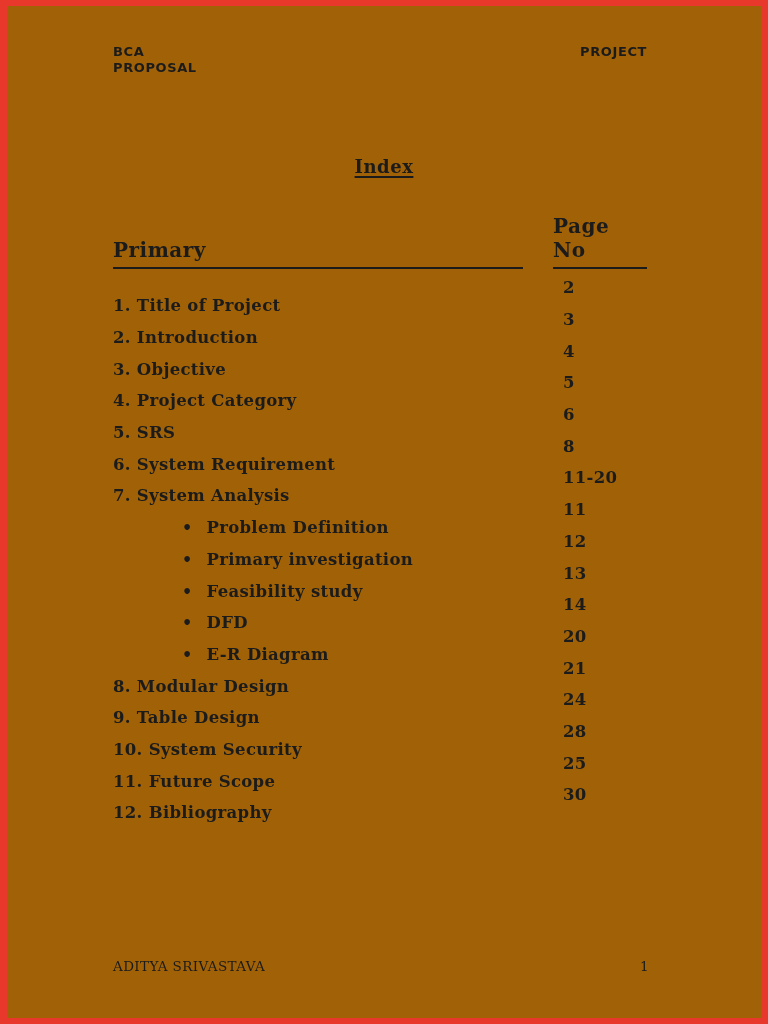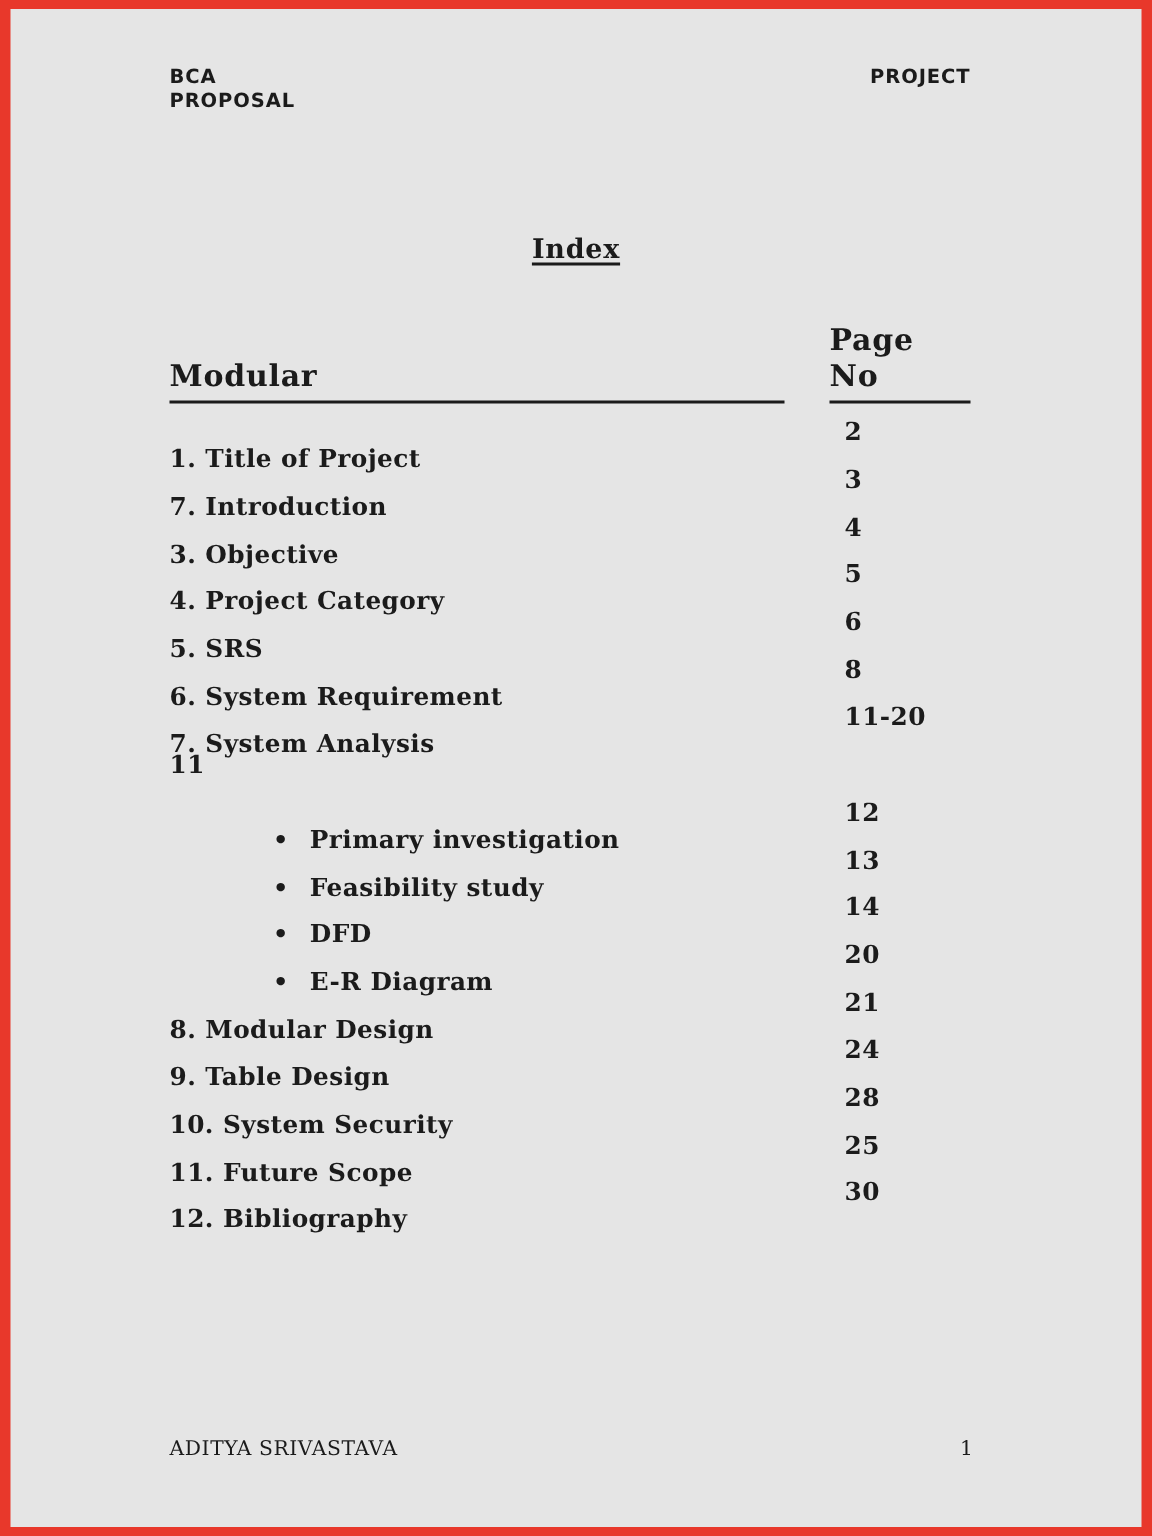--- a/index.html
+++ b/index.html
@@ -12,21 +12,21 @@
     width: 768px;
     height: 1024px;
     position: relative;
     background: var(--page_edge_red);
     font-family: "DejaVu Serif", serif;
     color: var(--text_color);
   }
   .page {
     position: absolute;
     left: 7px; right: 7px; top: 6px; bottom: 6px;
-    background: #e5e5e5;
+    background: #a16207;
     text-decoration: underline;
   }
   
   .doc-header {
     position: absolute;
     top: 38px; left: 106px; right: 114px;
     display: flex;
     justify-content: space-between;
     font-family: "DejaVu Sans", sans-serif;
     font-weight: 700;
@@ -115,31 +115,31 @@
     <div class="header-left">BCA
 PROPOSAL</div>
     <div class="header-right">PROJECT</div>
   </div>
 
   <div class="index-title">
     <span>Index</span>
   </div>
 
   <div class="heading-row">
-    <div class="heading-left">Modular</div>
+    <div class="heading-left">Primary</div>
     <div class="heading-right">Page No</div>
   </div>
 
   <div class="toc-list">
       <div class="toc-row">
         <span class="toc-label">1. Title of Project</span>
         <span class="toc-page">2</span>
       </div>
       <div class="toc-row">
-        <span class="toc-label">7. Introduction</span>
+        <span class="toc-label">2. Introduction</span>
         <span class="toc-page">3</span>
       </div>
       <div class="toc-row">
         <span class="toc-label">3. Objective</span>
         <span class="toc-page">4</span>
       </div>
       <div class="toc-row">
         <span class="toc-label">4. Project Category</span>
         <span class="toc-page">5</span>
       </div>
@@ -149,20 +149,21 @@
       </div>
       <div class="toc-row">
         <span class="toc-label">6. System Requirement</span>
         <span class="toc-page">8</span>
       </div>
       <div class="toc-row">
         <span class="toc-label">7. System Analysis</span>
         <span class="toc-page">11-20</span>
       </div>
       <div class="toc-row sub">
+        <span class="toc-label"><span class="bullet">•</span>Problem Definition</span>
         <span class="toc-page">11</span>
       </div>
       <div class="toc-row sub">
         <span class="toc-label"><span class="bullet">•</span>Primary investigation</span>
         <span class="toc-page">12</span>
       </div>
       <div class="toc-row sub">
         <span class="toc-label"><span class="bullet">•</span>Feasibility study</span>
         <span class="toc-page">13</span>
       </div>

